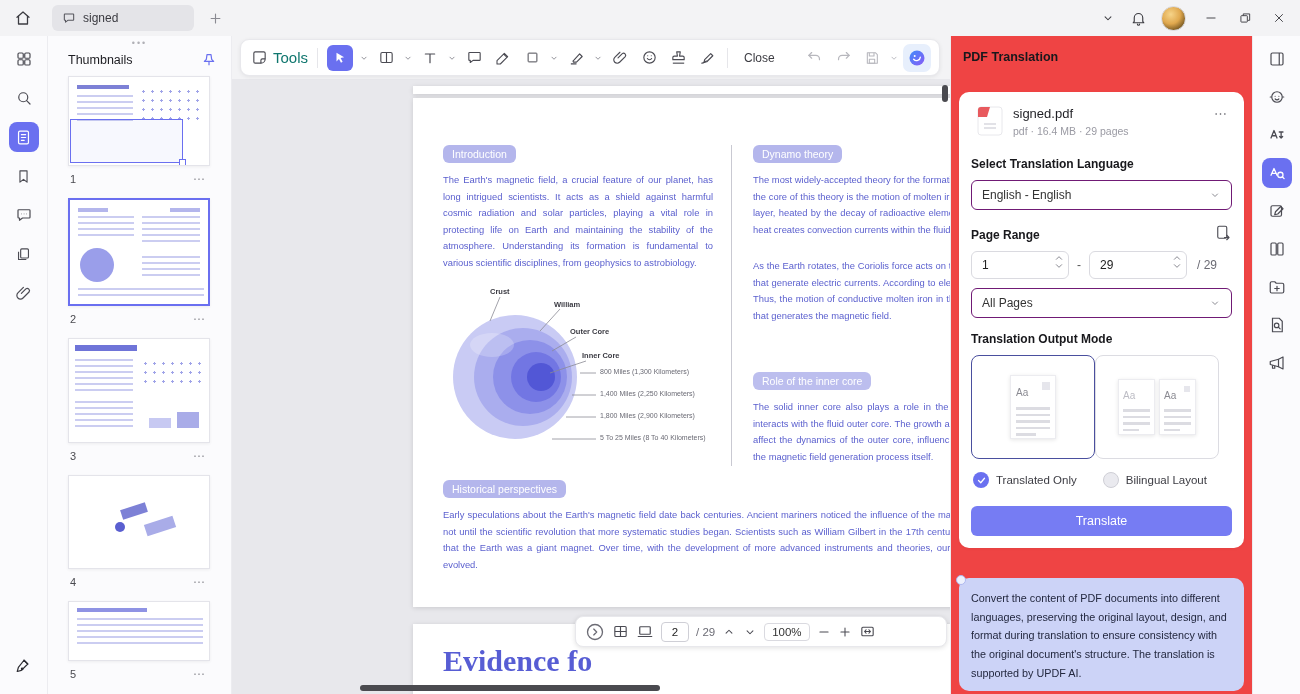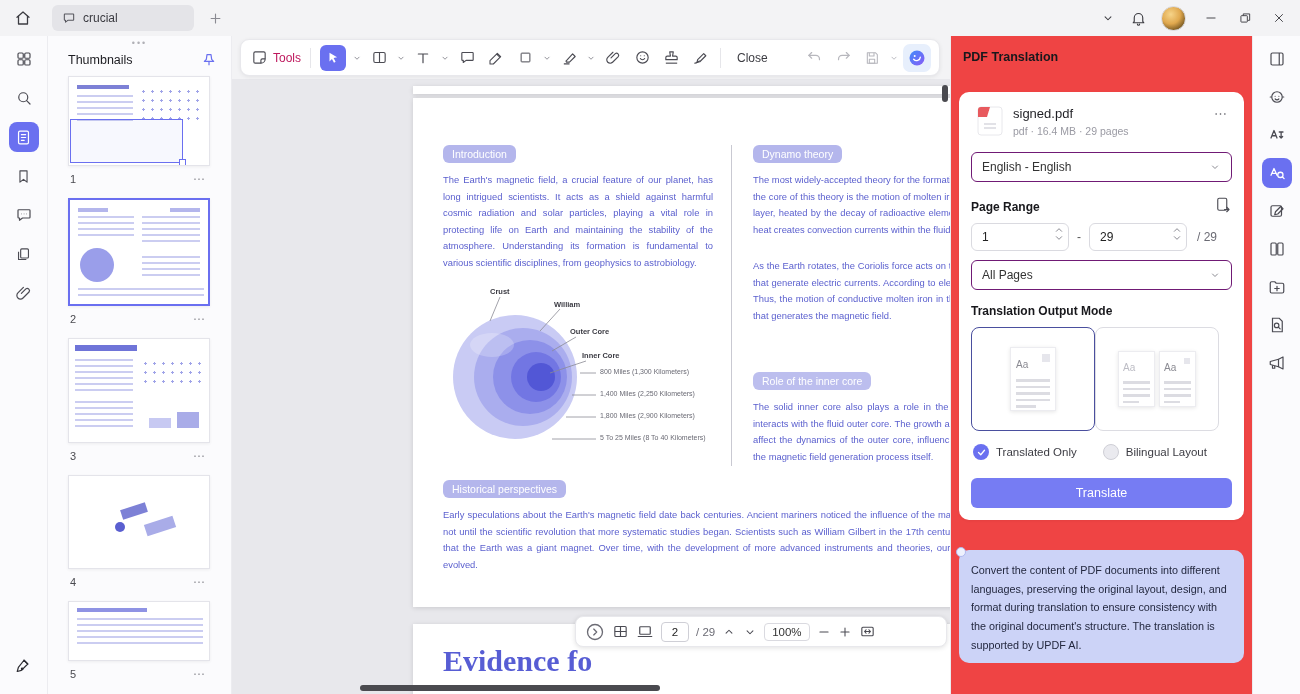--- a/index.html
+++ b/index.html
@@ -37,21 +37,21 @@
   .thumb-more{font-size:12px;color:#8e8e96;cursor:pointer;letter-spacing:1px}
   .tl{background:repeating-linear-gradient(#cbcdf1 0 2px,transparent 2px 6px)}
   .dotgrid{background-image:radial-gradient(#9fa3e8 1.2px,transparent 1.4px);background-size:9px 9px}
   .viewport-rect{position:absolute;left:1px;right:26px;top:48%;bottom:2px;border:1.5px solid #6a6ff0;background:rgba(106,111,240,.05)}
   .viewport-handle{position:absolute;right:-4px;bottom:-4px;width:7px;height:7px;background:#fff;border:1.5px solid #6a6ff0}
 
   
   #doc-region{width:718px;position:relative;background:#f3f3f5;overflow:hidden}
   #toolbar{position:absolute;top:3px;left:8px;width:700px;height:37px;background:#fff;border:1px solid #e8e8ec;border-radius:9px;box-shadow:0 1px 4px rgba(0,0,0,.07);display:flex;align-items:center;padding:0 8px;gap:3px;z-index:5}
   .tool-btn{height:28px;min-width:26px;display:flex;align-items:center;justify-content:center;border-radius:6px;cursor:pointer;padding:0 2px}
-  .tool-label{font-size:12px;color:#be185d;margin-left:5px}
+  .tool-label{font-size:15px;color:#0f766e;margin-left:5px}
   .tool-sel{width:26px;height:26px;background:#6a70f0;border-radius:6px;display:flex;align-items:center;justify-content:center}
   .tool-div{width:1px;height:20px;background:#e6e6ea;margin:0 4px}
   .chev{display:flex;align-items:center;cursor:pointer;padding:0 1px}
   .close-btn{font-size:12px;color:#3c3c42;padding:5px 9px;border-radius:6px;cursor:pointer}
   .ai-btn{width:28px;height:28px;border-radius:7px;background:#e7effc;display:flex;align-items:center;justify-content:center;cursor:pointer}
 
   #doc-scroll{position:absolute;top:43px;left:0;right:0;bottom:0;background:#e8e8ec;overflow:hidden}
   .page{position:absolute;left:181px;width:780px;background:#fff;box-shadow:0 1px 5px rgba(0,0,0,.13);overflow:hidden}
   #page1-bottom{top:7px;height:8px}
   #page2{top:19px;height:509px}
@@ -123,21 +123,21 @@
     <div class="tb-btn">
       <svg width="18" height="18" viewBox="0 0 24 24" fill="none" stroke="#3c3c42" stroke-width="1.7" stroke-linecap="round" stroke-linejoin="round">
           <path d="M4 11l8-7 8 7"></path>
           <path d="M6 9.5V20h12V9.5"></path>
         </svg>
     </div>
     <div id="doc-tab">
       <svg width="14" height="14" viewBox="0 0 24 24" fill="none" stroke="#55555c" stroke-width="1.8" stroke-linecap="round" stroke-linejoin="round">
           <path d="M5 5h14a1 1 0 0 1 1 1v9a1 1 0 0 1-1 1h-9l-4 3v-3H5a1 1 0 0 1-1-1V6a1 1 0 0 1 1-1z"></path>
         </svg>
-      <span>crucial</span>
+      <span>signed</span>
     </div>
     <div class="tb-btn" style="margin-left:6px">
       <svg width="15" height="15" viewBox="0 0 24 24" fill="none" stroke="#8a8a92" stroke-width="1.8" stroke-linecap="round">
           <path d="M12 5v14M5 12h14"></path>
         </svg>
     </div>
     <div class="tb-spacer"></div>
     <div class="tb-btn">
       <svg width="14" height="14" viewBox="0 0 24 24" fill="none" stroke="#3c3c42" stroke-width="1.8" stroke-linecap="round" stroke-linejoin="round">
           <path d="M7 10l5 5 5-5"></path>
@@ -558,20 +558,21 @@
             <path d="M1 4a3 3 0 0 1 3-3h9l-3 10H1z" fill="#e5484d" opacity="0.9"></path>
             <path d="M7 18h12M7 22h12" stroke="#d9d9df" stroke-width="1.4"></path>
           </svg>
           <div>
             <div class="file-name">signed.pdf</div>
             <div class="file-meta">pdf · 16.4 MB · 29 pages</div>
           </div>
           <span class="file-more">⋯</span>
         </div>
 
+        <div class="rp-label">Select Translation Language</div>
         <div class="rp-select">
           <span>English - English</span>
           <svg width="12" height="12" viewBox="0 0 24 24" fill="none" stroke="#8a8a92" stroke-width="2" stroke-linecap="round">
               <path d="M7 10l5 5 5-5"></path>
             </svg>
         </div>
 
         <div class="rp-label row">
           <span>Page Range</span>
           <svg width="18" height="18" viewBox="0 0 24 24" fill="none" stroke="#4b4b53" stroke-width="1.5" stroke-linecap="round" stroke-linejoin="round">

